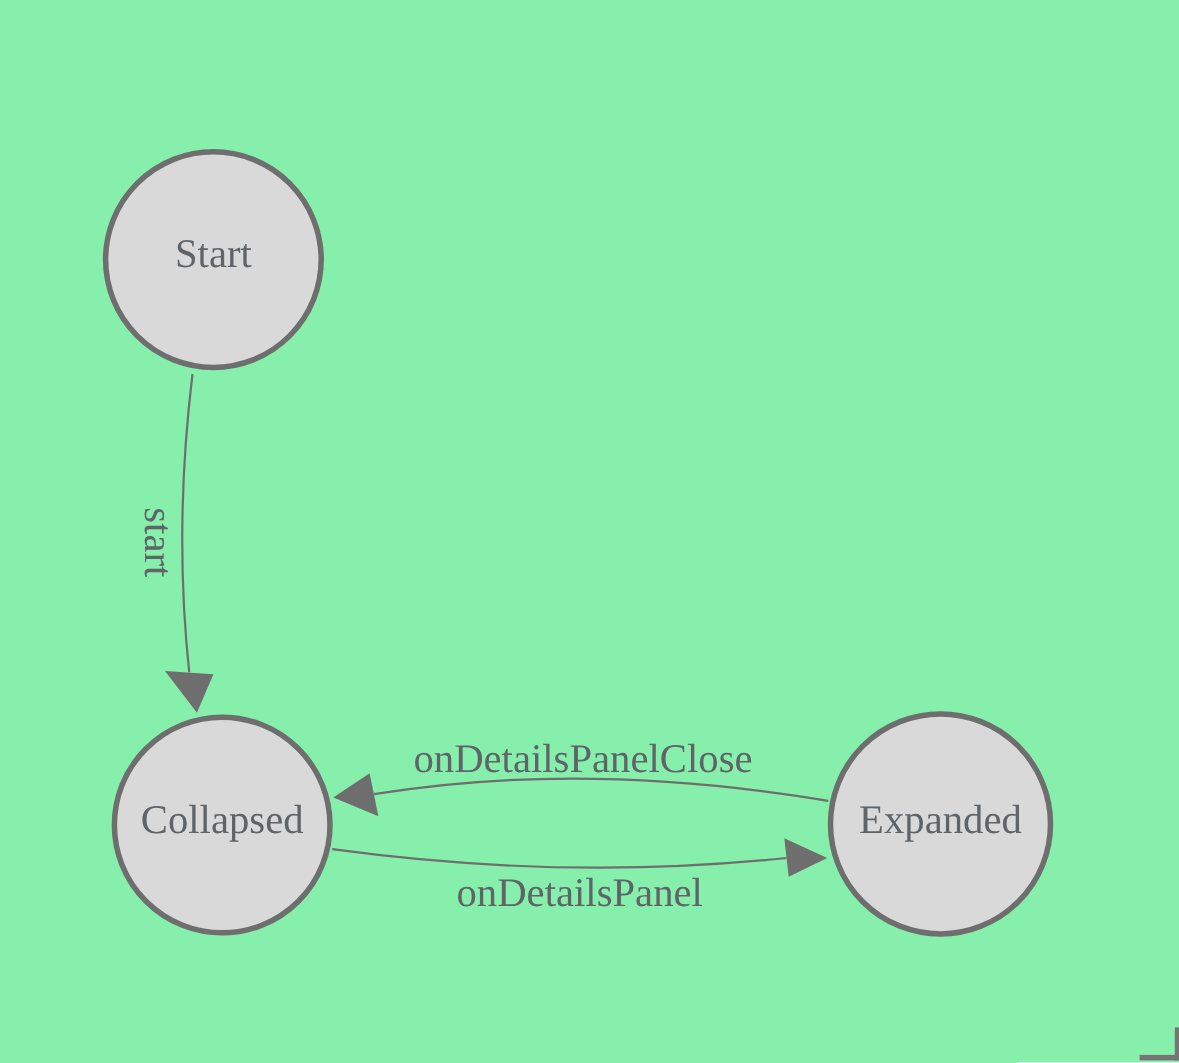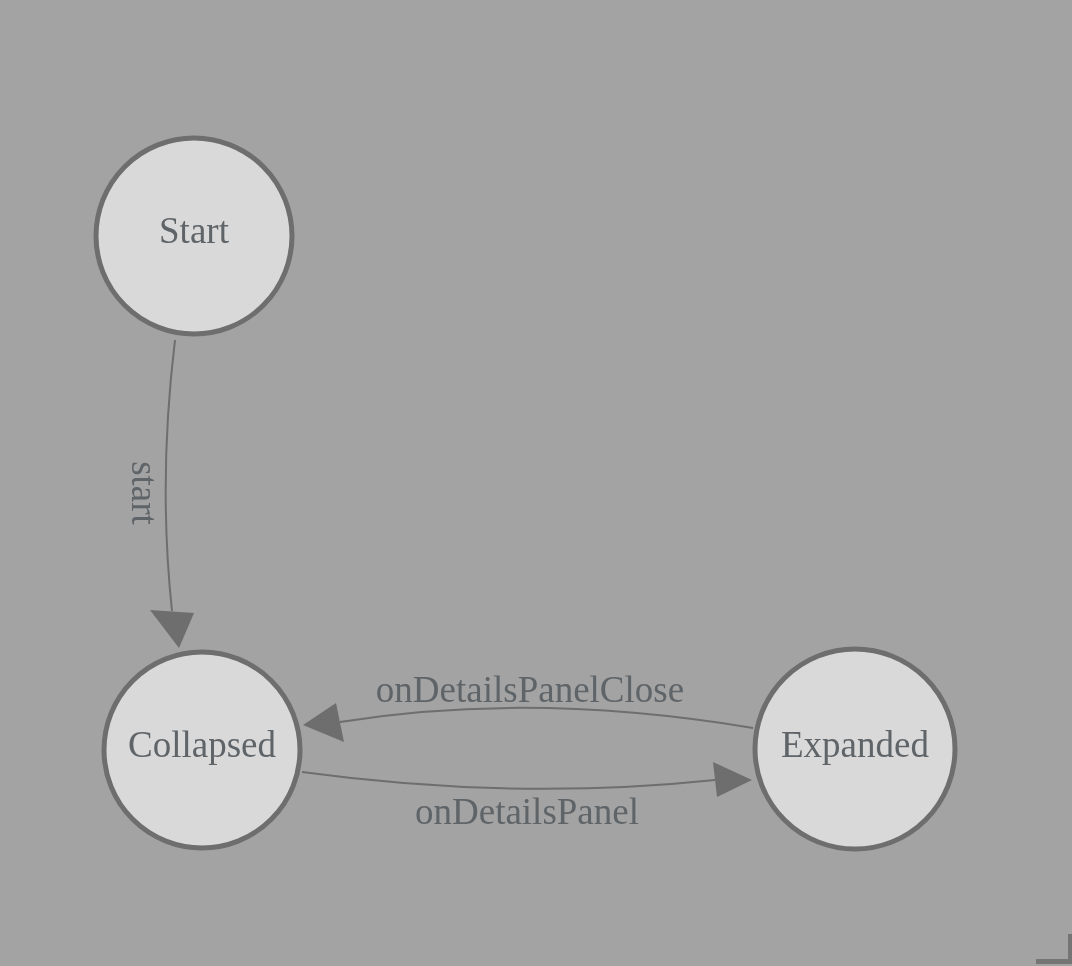--- a/index.html
+++ b/index.html
@@ -8,21 +8,21 @@
     width: 1072px;
     height: 966px;
     background: #ffffff;
     overflow: hidden;
     font-family: "Liberation Serif", "DejaVu Serif", serif;
   }
   .canvas-wrap {
     position: relative;
     width: 1072px;
     height: 966px;
-    background: #a3a3a3;
+    background: #86efac;
   }
   svg.diagram {
     position: absolute;
     left: 0;
     top: 0;
     display: block;
   }
   .node-circle {
     stroke-width: 5px;
   }

